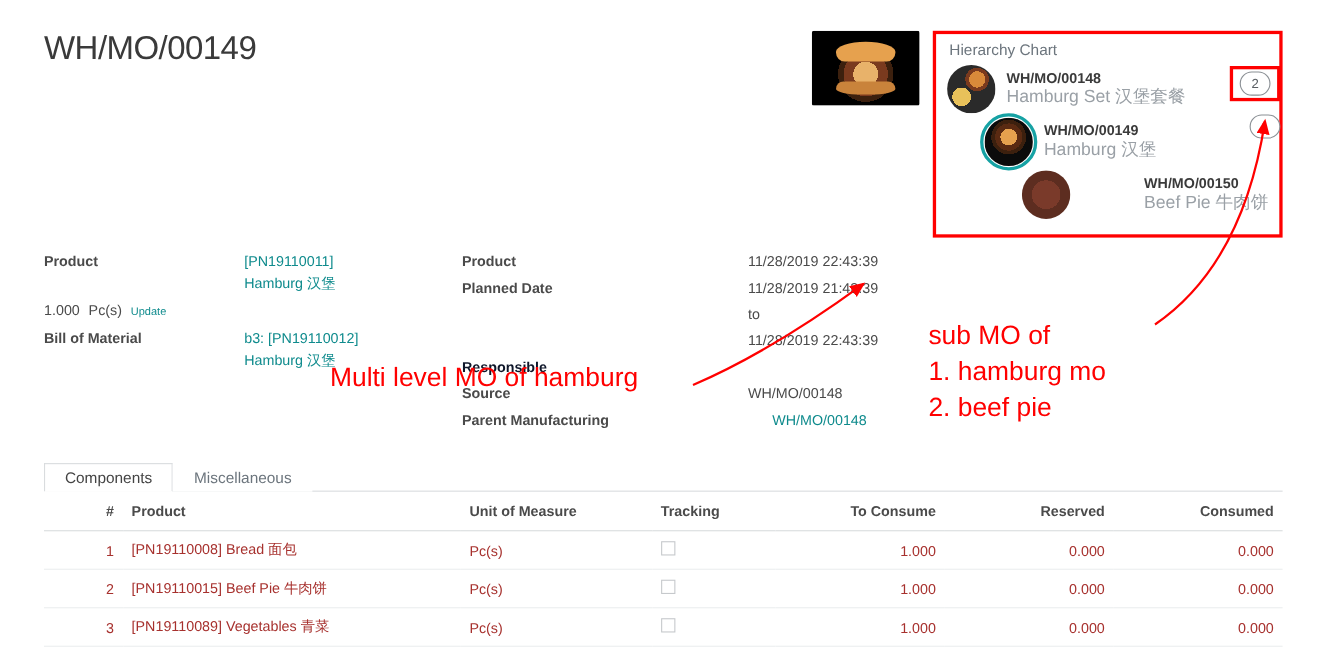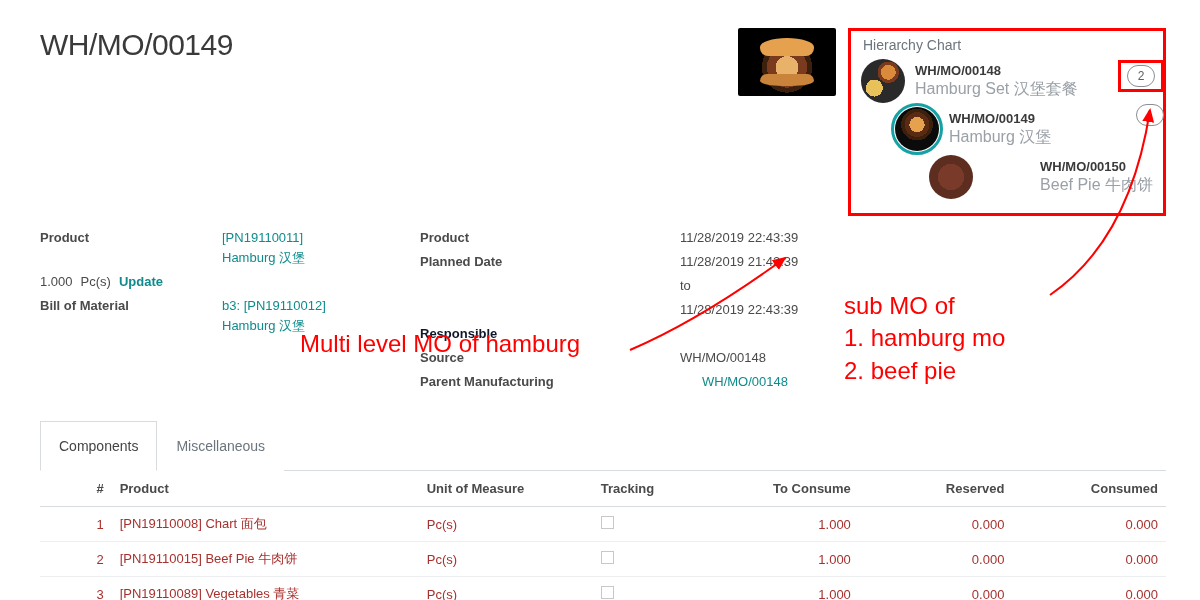--- a/index.html
+++ b/index.html
@@ -48,25 +48,25 @@
   .col{flex:0 0 auto;}
   .col.a{width:340px;}
   .col.b{width:220px;}
   .col.c{width:200px;text-align:center;}
   .row{display:flex;margin:4px 0;min-height:20px;line-height:20px;}
   .lab{width:160px;font-weight:700;color:#4a4a4a;font-size:13px;}
   .lab.mut{color:#0f172a;font-weight:700;}
   .val{font-size:13px;}
   .lnk{color:var(--teal);margin-left:22px;}
   .qty-line{display:flex;align-items:baseline;gap:8px;}
-  .update-link{color:var(--teal);font-weight:700;font-size:13px;}
+  .update-link{color:var(--teal);font-weight:400;font-size:10px;}
 
   
   .tabs{display:flex;border-bottom:1px solid #d9dcde;margin-top:24px;}
-  .tab{padding:16px 18px;font-size:14px;color:#6c757d;border:1px solid transparent;border-bottom:none;position:relative;top:1px;background:#fff;}
+  .tab{padding:4px 18px;font-size:14px;color:#6c757d;border:1px solid transparent;border-bottom:none;position:relative;top:1px;background:#fff;}
   .tab.active{border-color:#d9dcde;border-bottom:1px solid #fff;color:#444;}
 
   
   table.comp{width:100%;border-collapse:collapse;margin-top:0;font-size:13px;}
   table.comp th{font-weight:700;color:#4a4a4a;text-align:left;padding:10px 8px;border-bottom:1px solid #d9dcde;}
   table.comp th.num, table.comp td.num{text-align:right;}
   table.comp td{padding:8px 8px;border-bottom:1px solid #eceeef;color:var(--row-red);}
   .chk{width:13px;height:13px;border:1px solid #c6c9cc;display:inline-block;background:#fff;}
 
   
@@ -203,21 +203,21 @@
         <th style="width:170px">Unit of Measure</th>
         <th style="width:110px">Tracking</th>
         <th class="num" style="width:150px">To Consume</th>
         <th class="num" style="width:150px">Reserved</th>
         <th class="num" style="width:150px">Consumed</th>
       </tr>
     </thead>
     <tbody id="comp-body">
         <tr>
           <td class="num">1</td>
-          <td>[PN19110008] Chart 面包</td>
+          <td>[PN19110008] Bread 面包</td>
           <td>Pc(s)</td>
           <td><span class="chk"></span></td>
           <td class="num">1.000</td>
           <td class="num">0.000</td>
           <td class="num">0.000</td>
         </tr>
         <tr>
           <td class="num">2</td>
           <td>[PN19110015] Beef Pie 牛肉饼</td>
           <td>Pc(s)</td>

